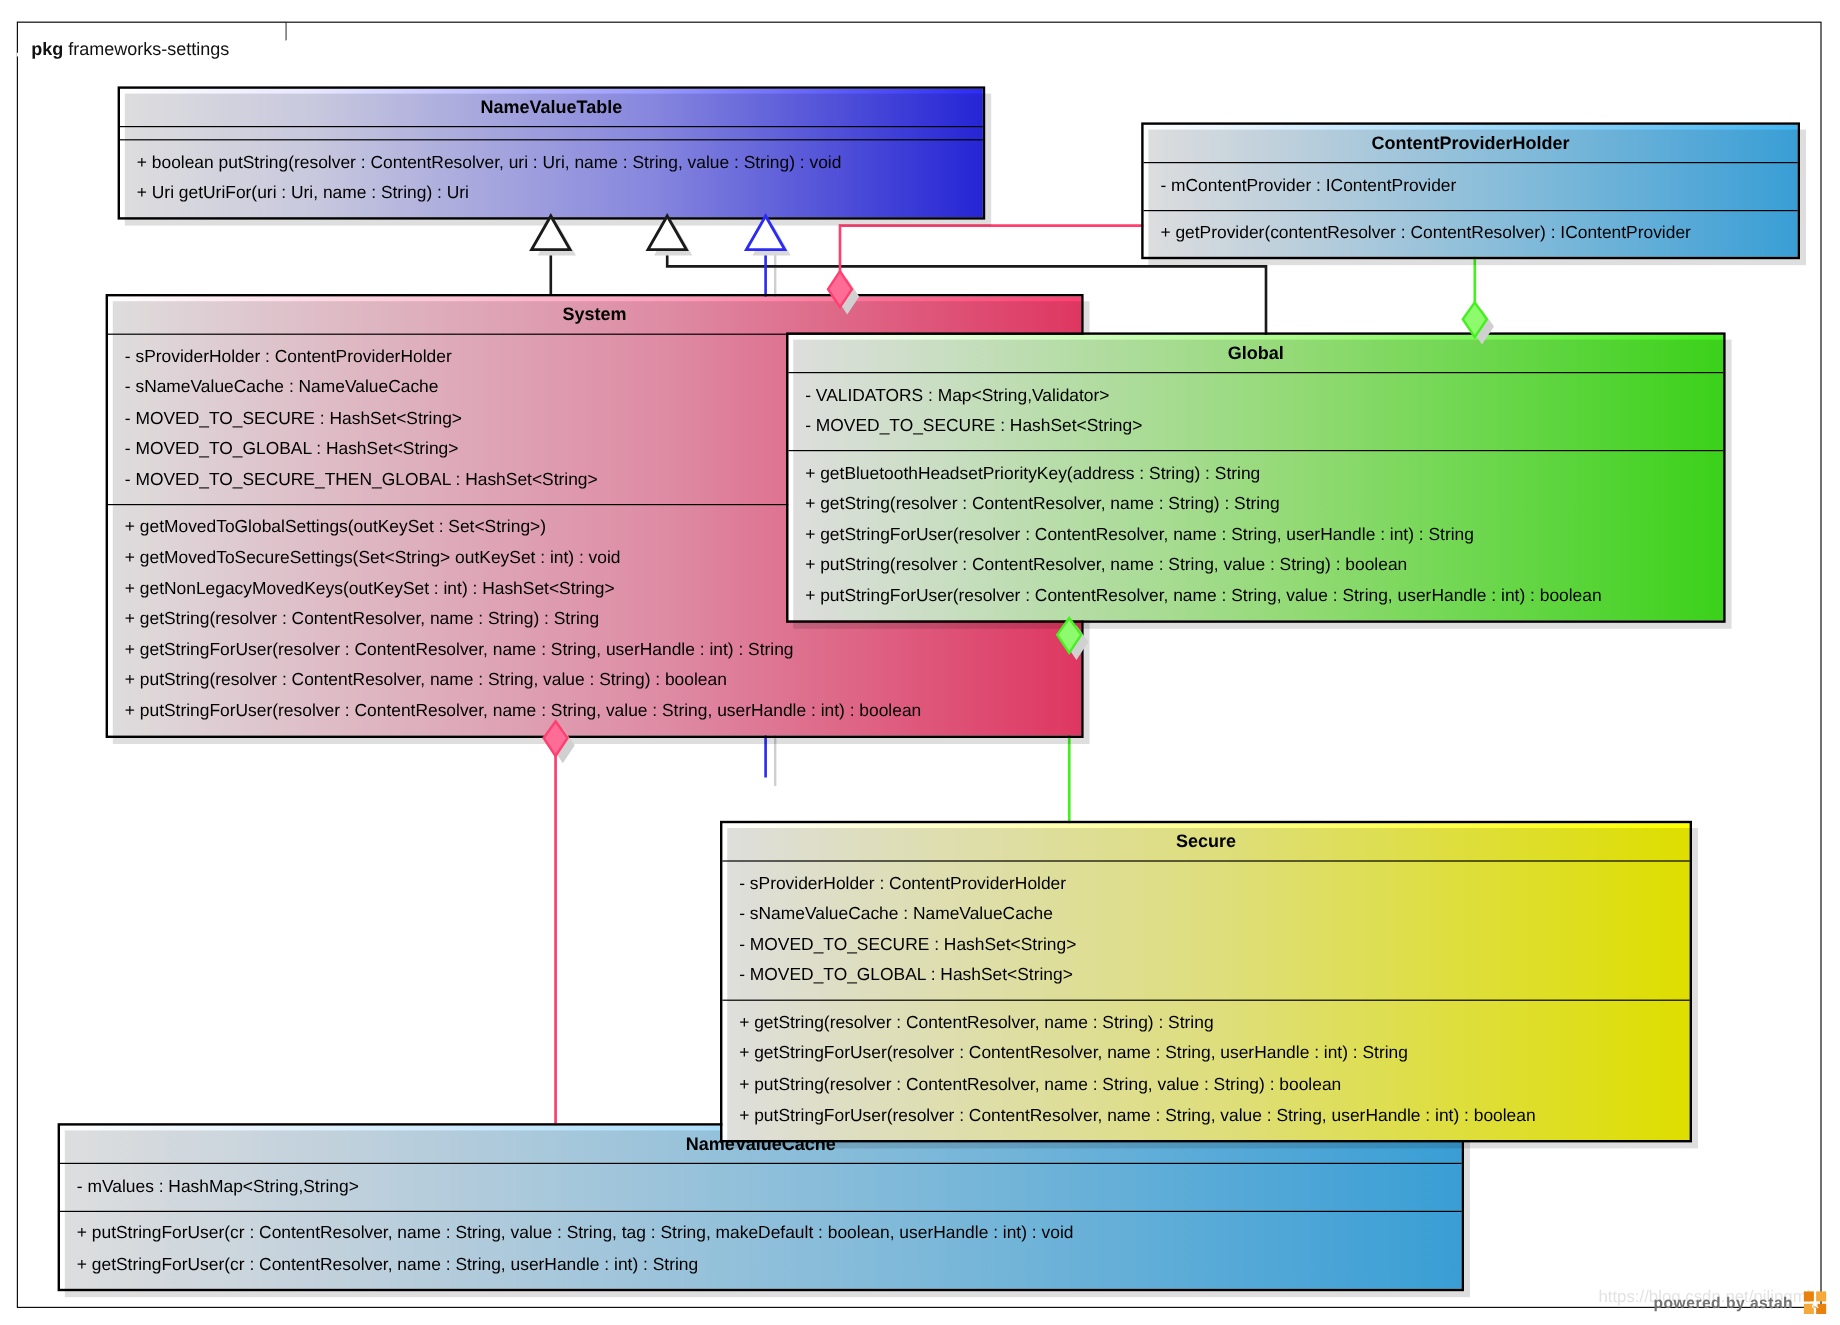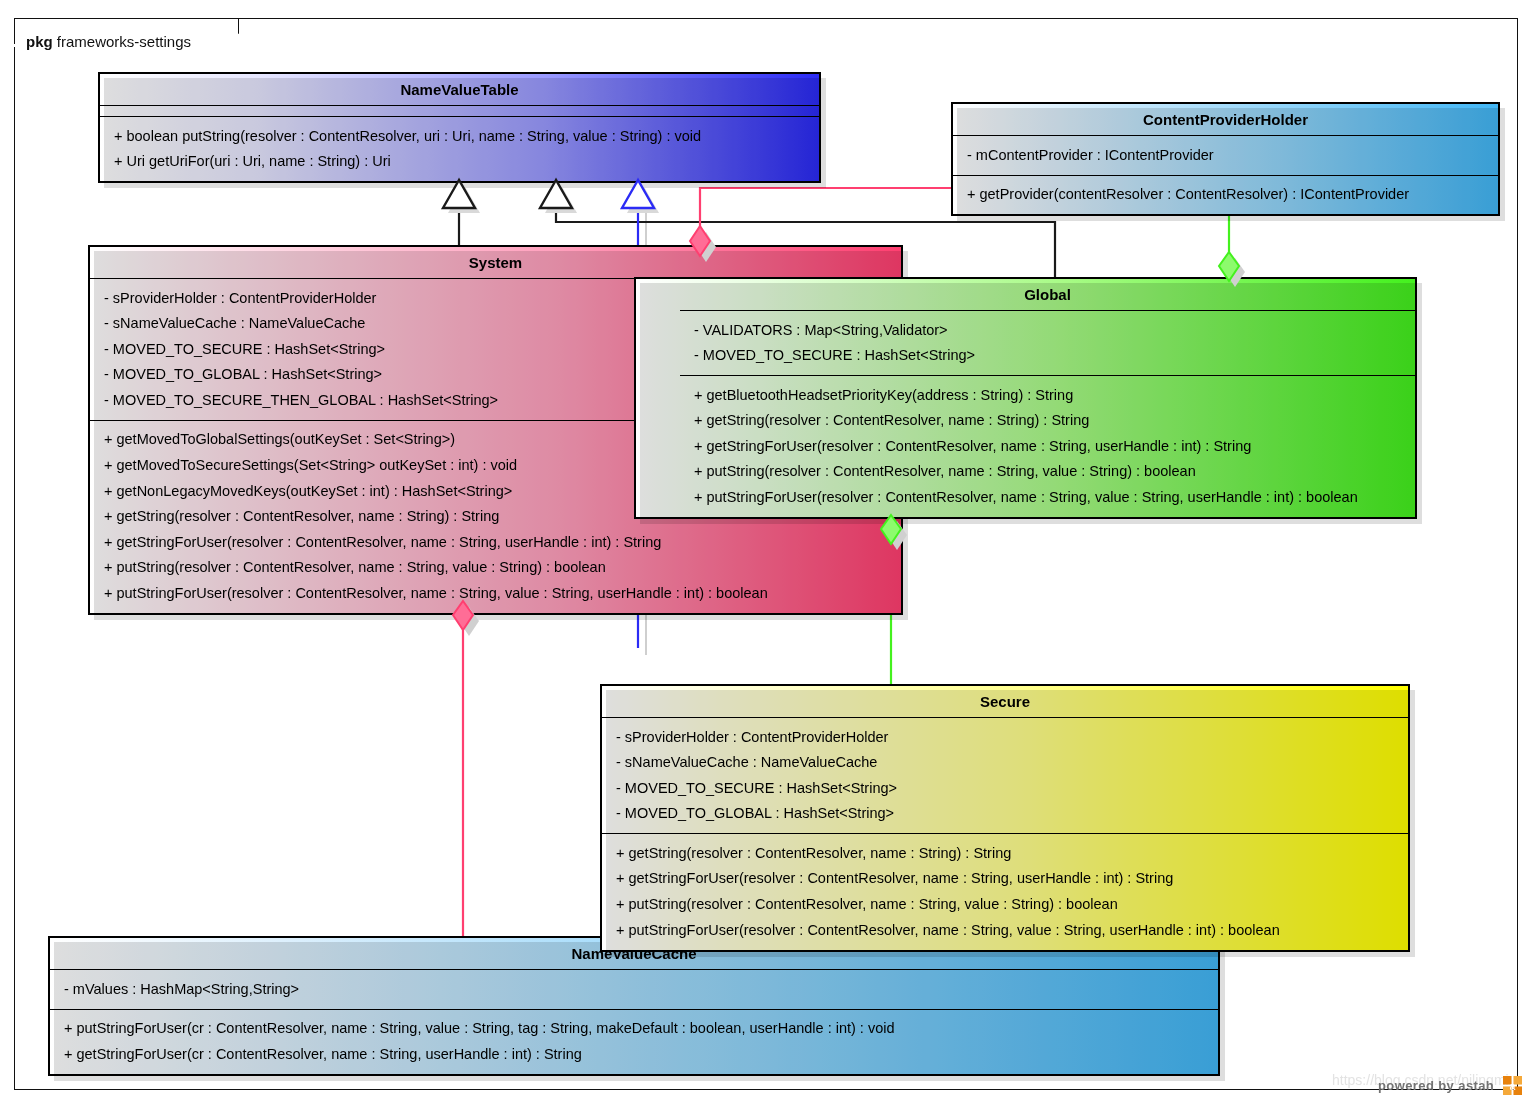--- a/index.html
+++ b/index.html
@@ -203,21 +203,21 @@
       <div class="row">+ getMovedToGlobalSettings(outKeySet : Set&lt;String&gt;)</div>
       <div class="row">+ getMovedToSecureSettings(Set&lt;String&gt; outKeySet : int) : void</div>
       <div class="row">+ getNonLegacyMovedKeys(outKeySet : int) : HashSet&lt;String&gt;</div>
       <div class="row">+ getString(resolver : ContentResolver, name : String) : String</div>
       <div class="row">+ getStringForUser(resolver : ContentResolver, name : String, userHandle : int) : String</div>
       <div class="row">+ putString(resolver : ContentResolver, name : String, value : String) : boolean</div>
       <div class="row">+ putStringForUser(resolver : ContentResolver, name : String, value : String, userHandle : int) : boolean</div>
     </div>
   </div>
 
-  <div class="cls g-green" style="left:634px; top:277px; width:783px; z-index:22;padding-left:44px;">
+  <div class="cls g-green" style="left:655px; top:277px; width:783px; z-index:22;">
     <div class="name">Global</div>
     <div class="sect">
       <div class="row">- VALIDATORS : Map&lt;String,Validator&gt;</div>
       <div class="row">- MOVED_TO_SECURE : HashSet&lt;String&gt;</div>
     </div>
     <div class="sect">
       <div class="row">+ getBluetoothHeadsetPriorityKey(address : String) : String</div>
       <div class="row">+ getString(resolver : ContentResolver, name : String) : String</div>
       <div class="row">+ getStringForUser(resolver : ContentResolver, name : String, userHandle : int) : String</div>
       <div class="row">+ putString(resolver : ContentResolver, name : String, value : String) : boolean</div>

